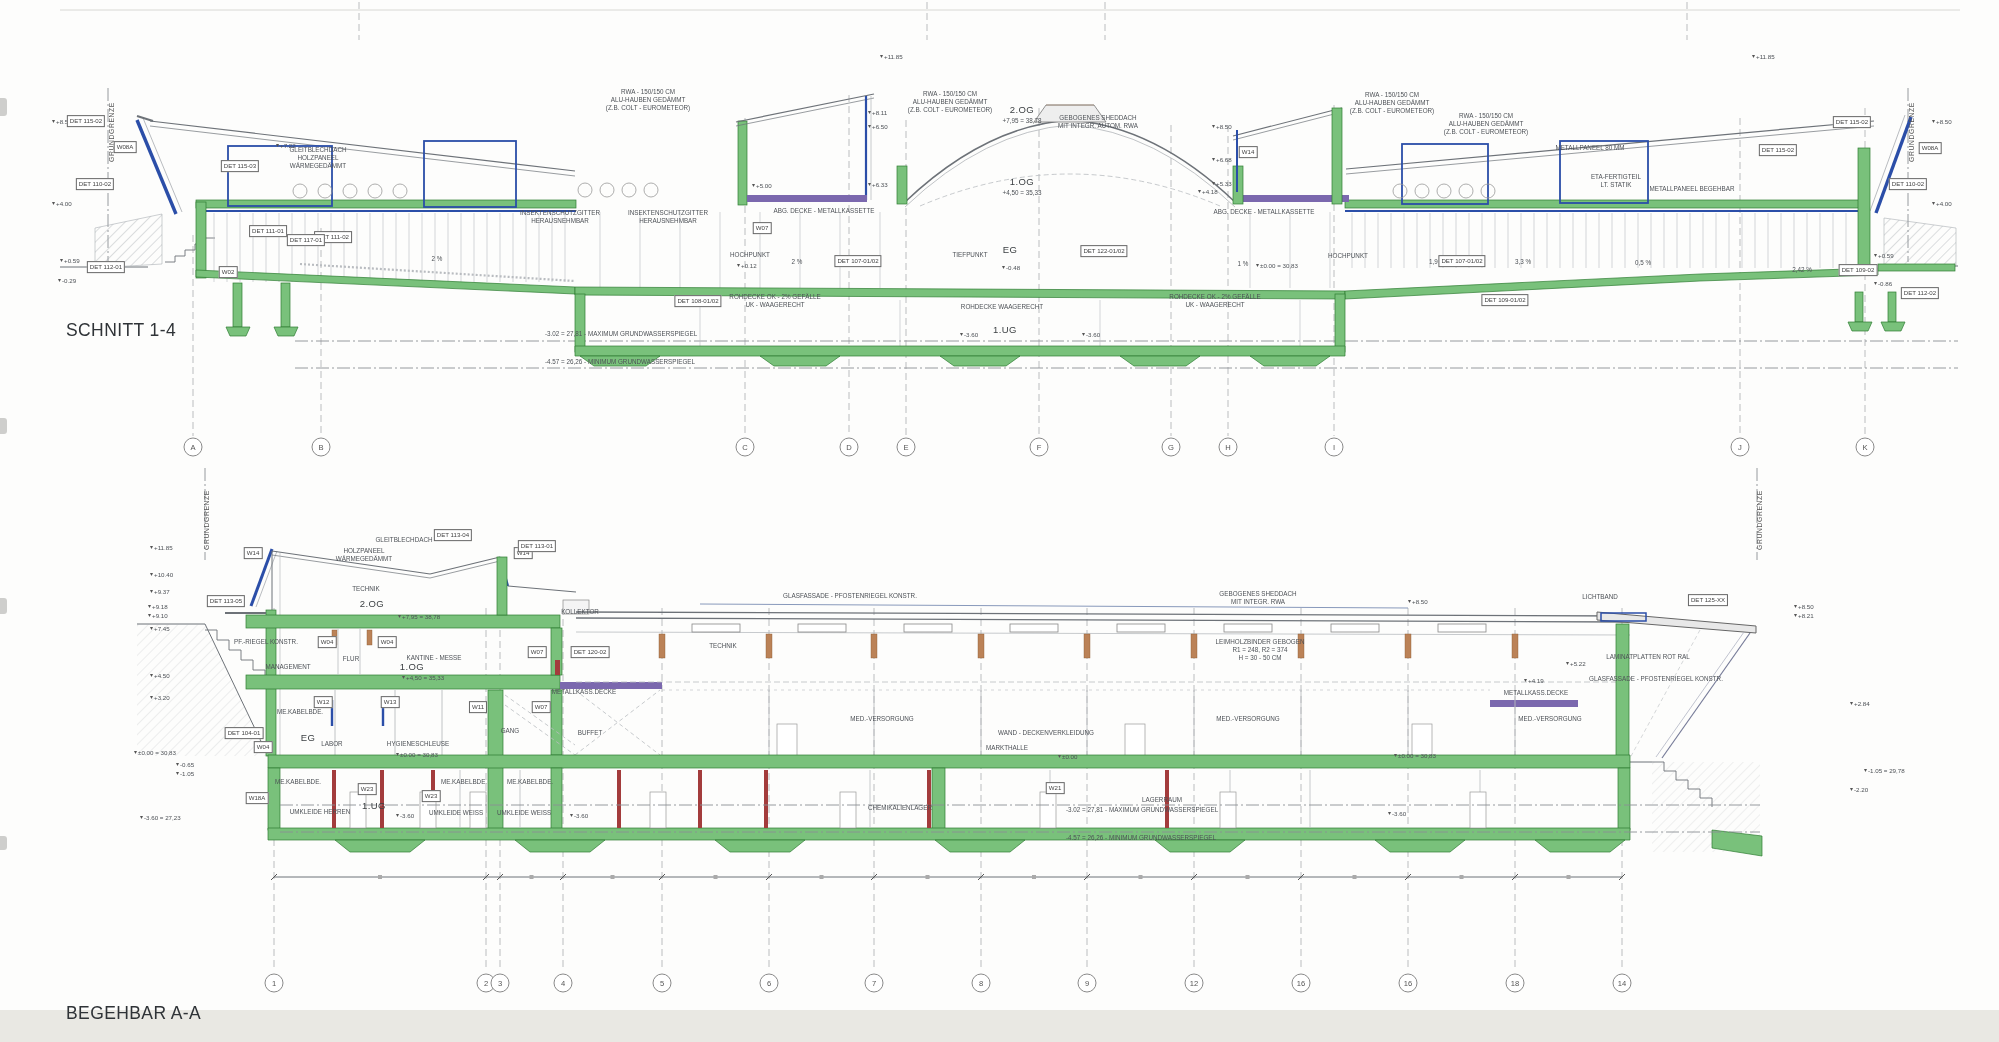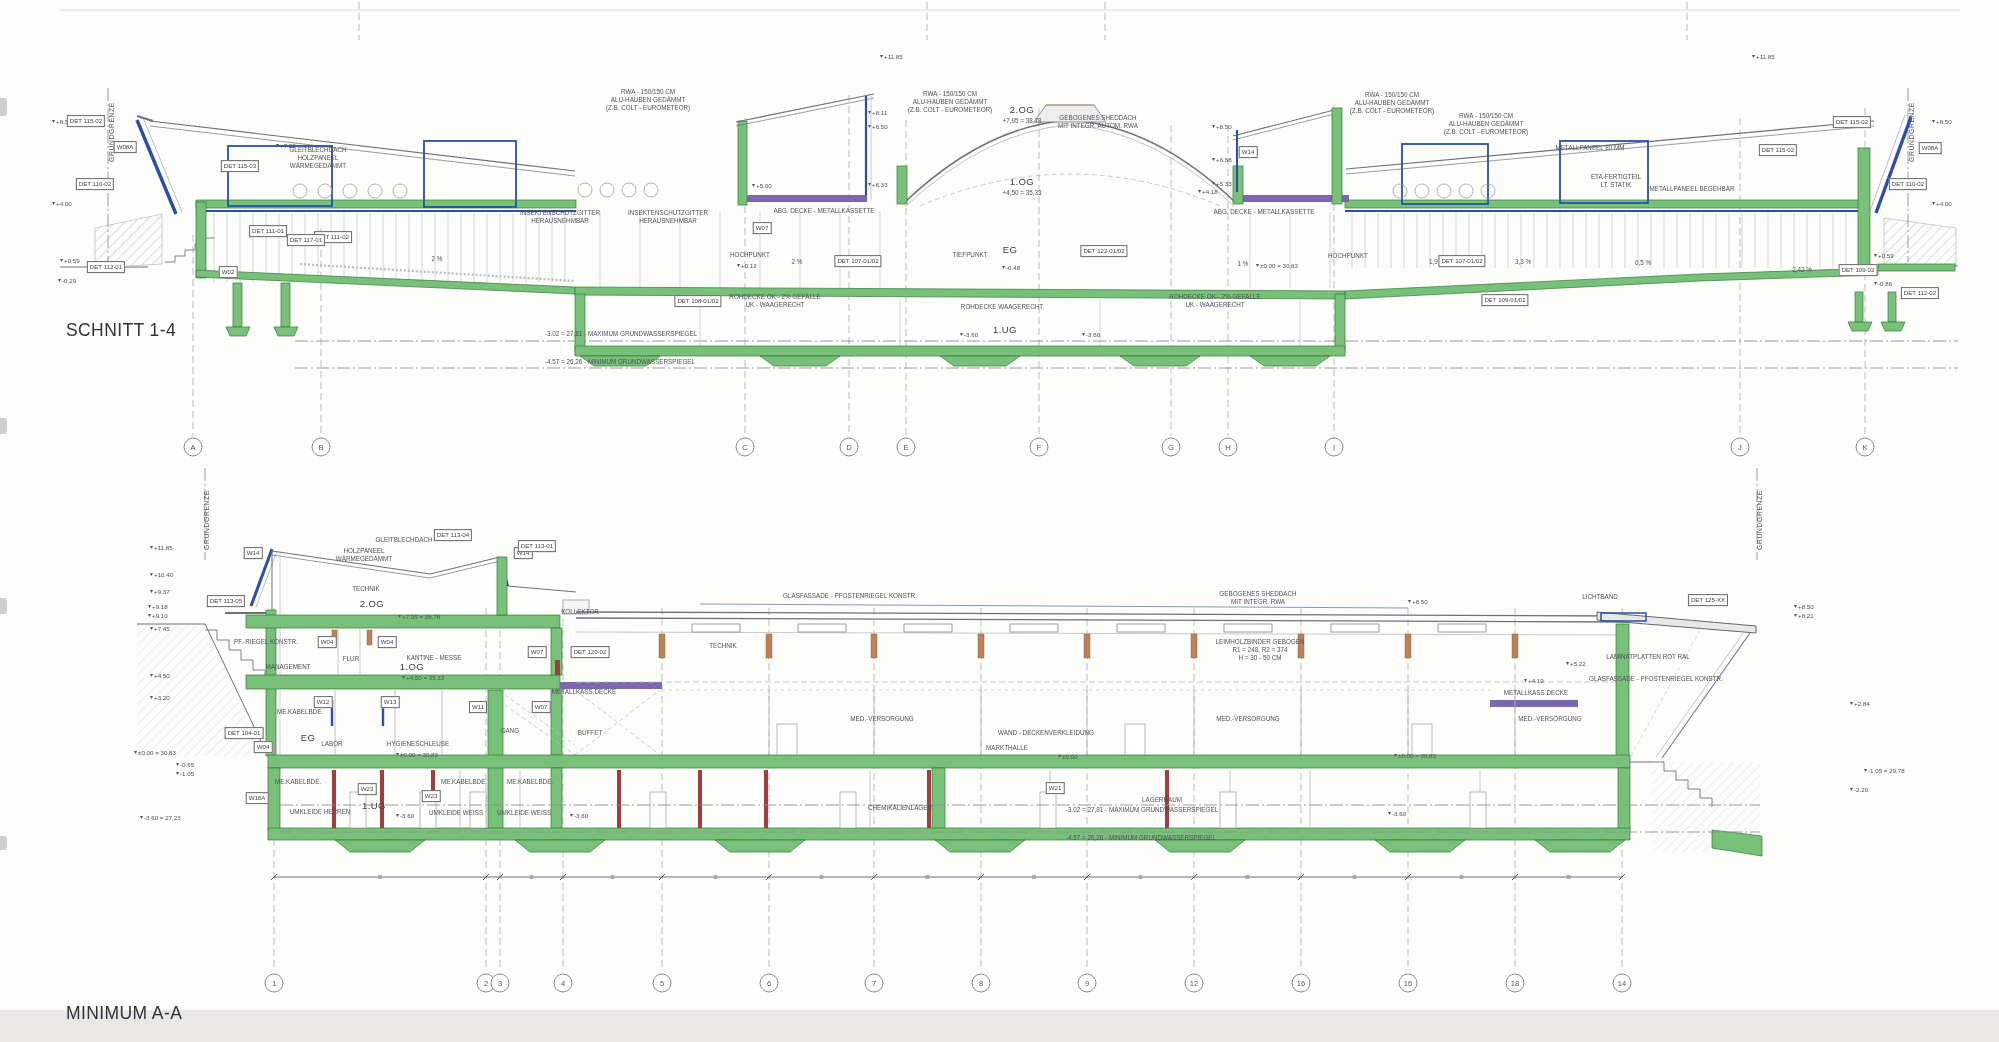--- a/index.html
+++ b/index.html
@@ -445,21 +445,21 @@
           <rect x="1220" y="792" width="16" height="36" fill="#fff" stroke="#999" stroke-width="0.7"></rect>
           <rect x="1470" y="792" width="16" height="36" fill="#fff" stroke="#999" stroke-width="0.7"></rect>
         </g>
 
       <line class="wdash" x1="280" y1="805" x2="1760" y2="805"></line>
       <line class="wdash" x1="280" y1="832" x2="1760" y2="832"></line>
     </g>
   </svg>
 
   <div class="ttl" style="left:66px;top:320px">SCHNITT 1-4</div>
-  <div class="ttl" style="left:66px;top:1003px">MINIMUM A-A</div>
+  <div class="ttl" style="left:66px;top:1003px">BEGEHBAR A-A</div>
 
   <div id="s11-anno">
       <div class="an vert" style="left: 112px; top: 132px;">GRUNDGRENZE</div>
       <div class="an vert" style="left: 1912px; top: 132px;">GRUNDGRENZE</div>
       <div class="an elev" style="left: 880px; top: 57px;">+11.85</div>
       <div class="an elev" style="left: 1752px; top: 57px;">+11.85</div>
       <div class="an elev" style="left: 52px; top: 122px;">+8.50</div>
       <div class="an elev" style="left: 52px; top: 204px;">+4.00</div>
       <div class="an elev" style="left: 60px; top: 261px;">+0.59</div>
       <div class="an elev" style="left: 58px; top: 281px;">-0.29</div>

